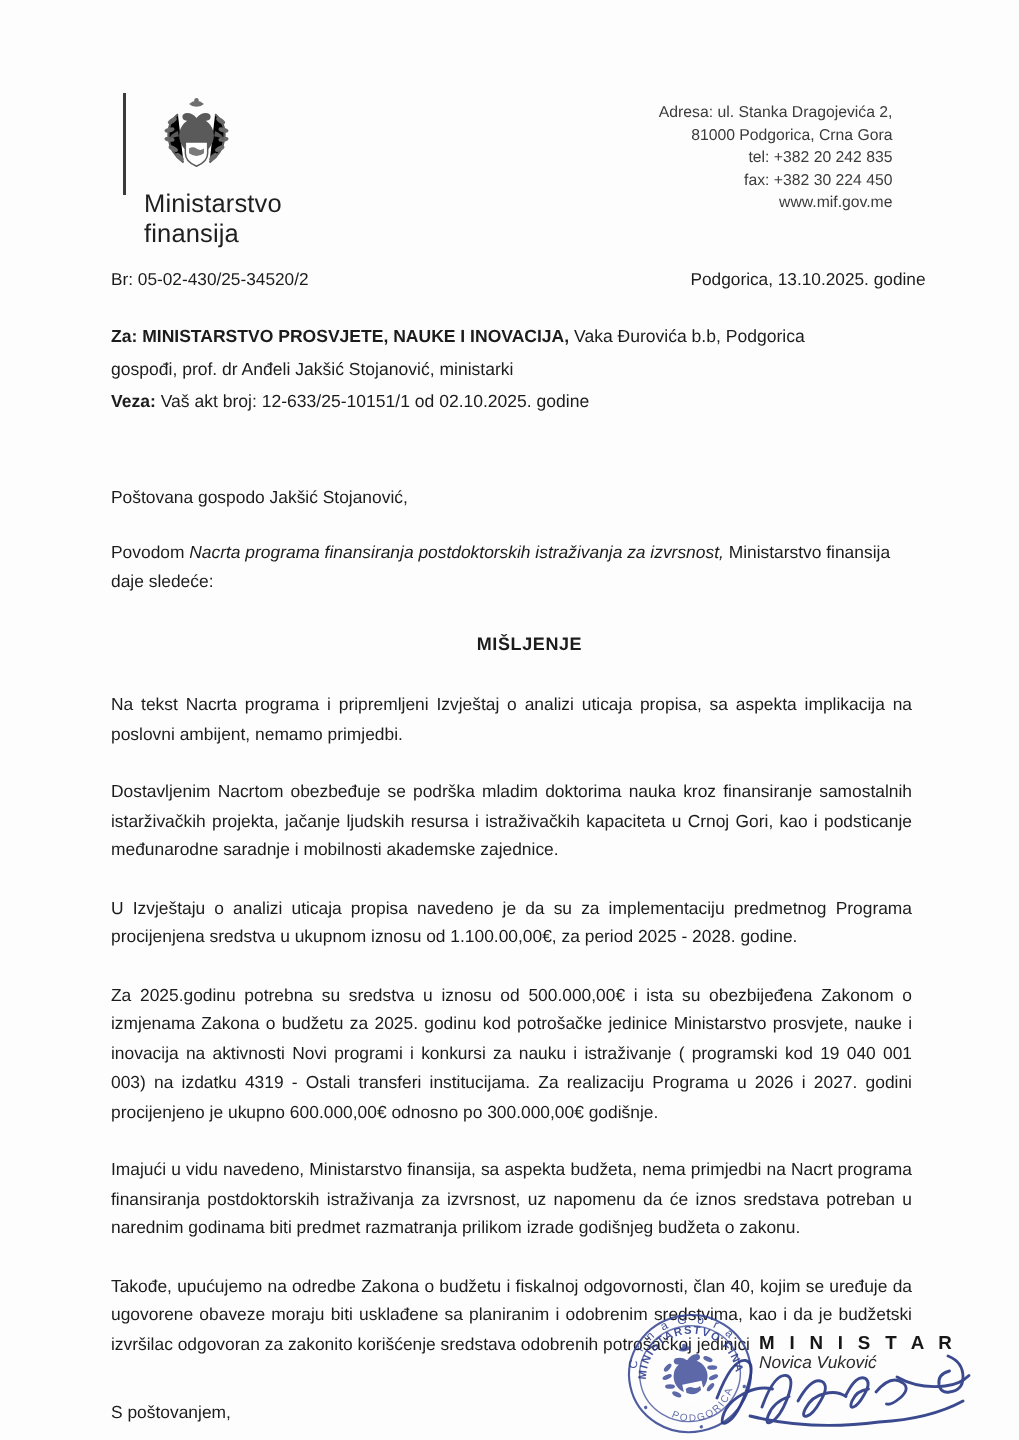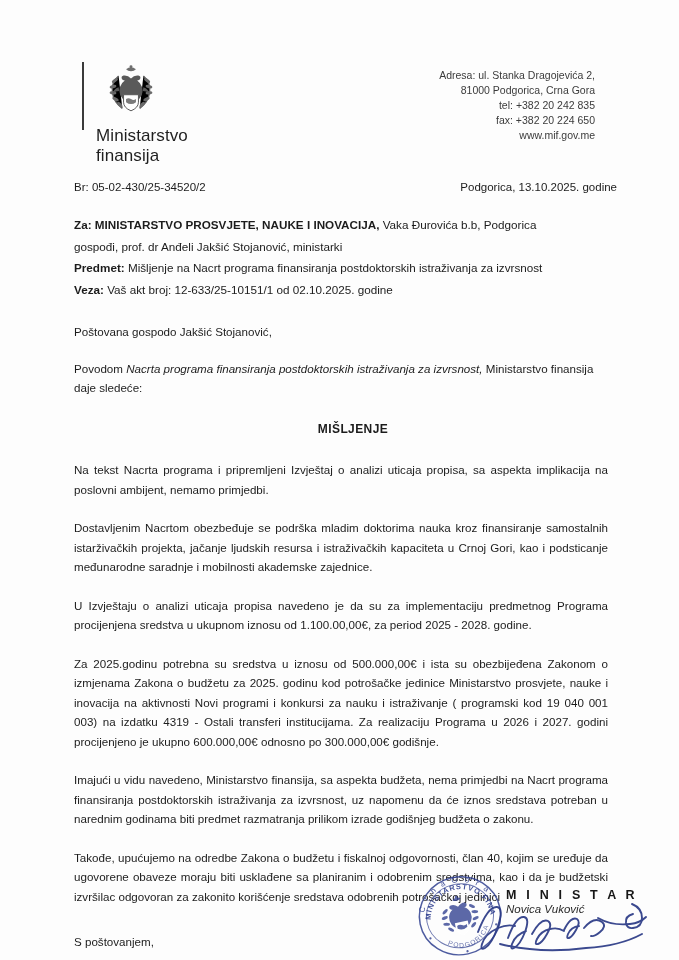--- a/index.html
+++ b/index.html
@@ -213,41 +213,37 @@
         </span>
         <div class="ministry-name">Ministarstvo
 finansija</div>
       </div>
     </div>
 
     <div class="address">
       <div>Adresa: ul. Stanka Dragojevića 2,</div>
       <div>81000 Podgorica, Crna Gora</div>
       <div>tel: +382 20 242 835</div>
-      <div>fax: +382 20 224 650</div>
+      <div>fax: +382 30 224 450</div>
       <div>www.mif.gov.me</div>
     </div>
   </div>
 
   <div class="meta">
     <span>Br: 05-02-430/25-34520/2</span>
     <span>Podgorica, 13.10.2025. godine</span>
   </div>
 
   <div class="addressing">
     <div class="ln">
       <b>Za:</b>
       <b>MINISTARSTVO PROSVJETE, NAUKE I INOVACIJA,</b>
       <span>Vaka Đurovića b.b, Podgorica</span>
     </div>
     <div class="ln">gospođi, prof. dr Anđeli Jakšić Stojanović, ministarki</div>
-    <div class="ln">
-      <b>Predmet:</b>
-      <span>Mišljenje na Nacrt programa finansiranja postdoktorskih istraživanja za izvrsnost</span>
-    </div>
     <div class="ln">
       <b>Veza:</b>
       <span>Vaš akt broj: 12-633/25-10151/1 od 02.10.2025. godine</span>
     </div>
   </div>
 
   <div class="content">
 
     <p class="salutation">Poštovana gospodo Jakšić Stojanović,</p>
 

